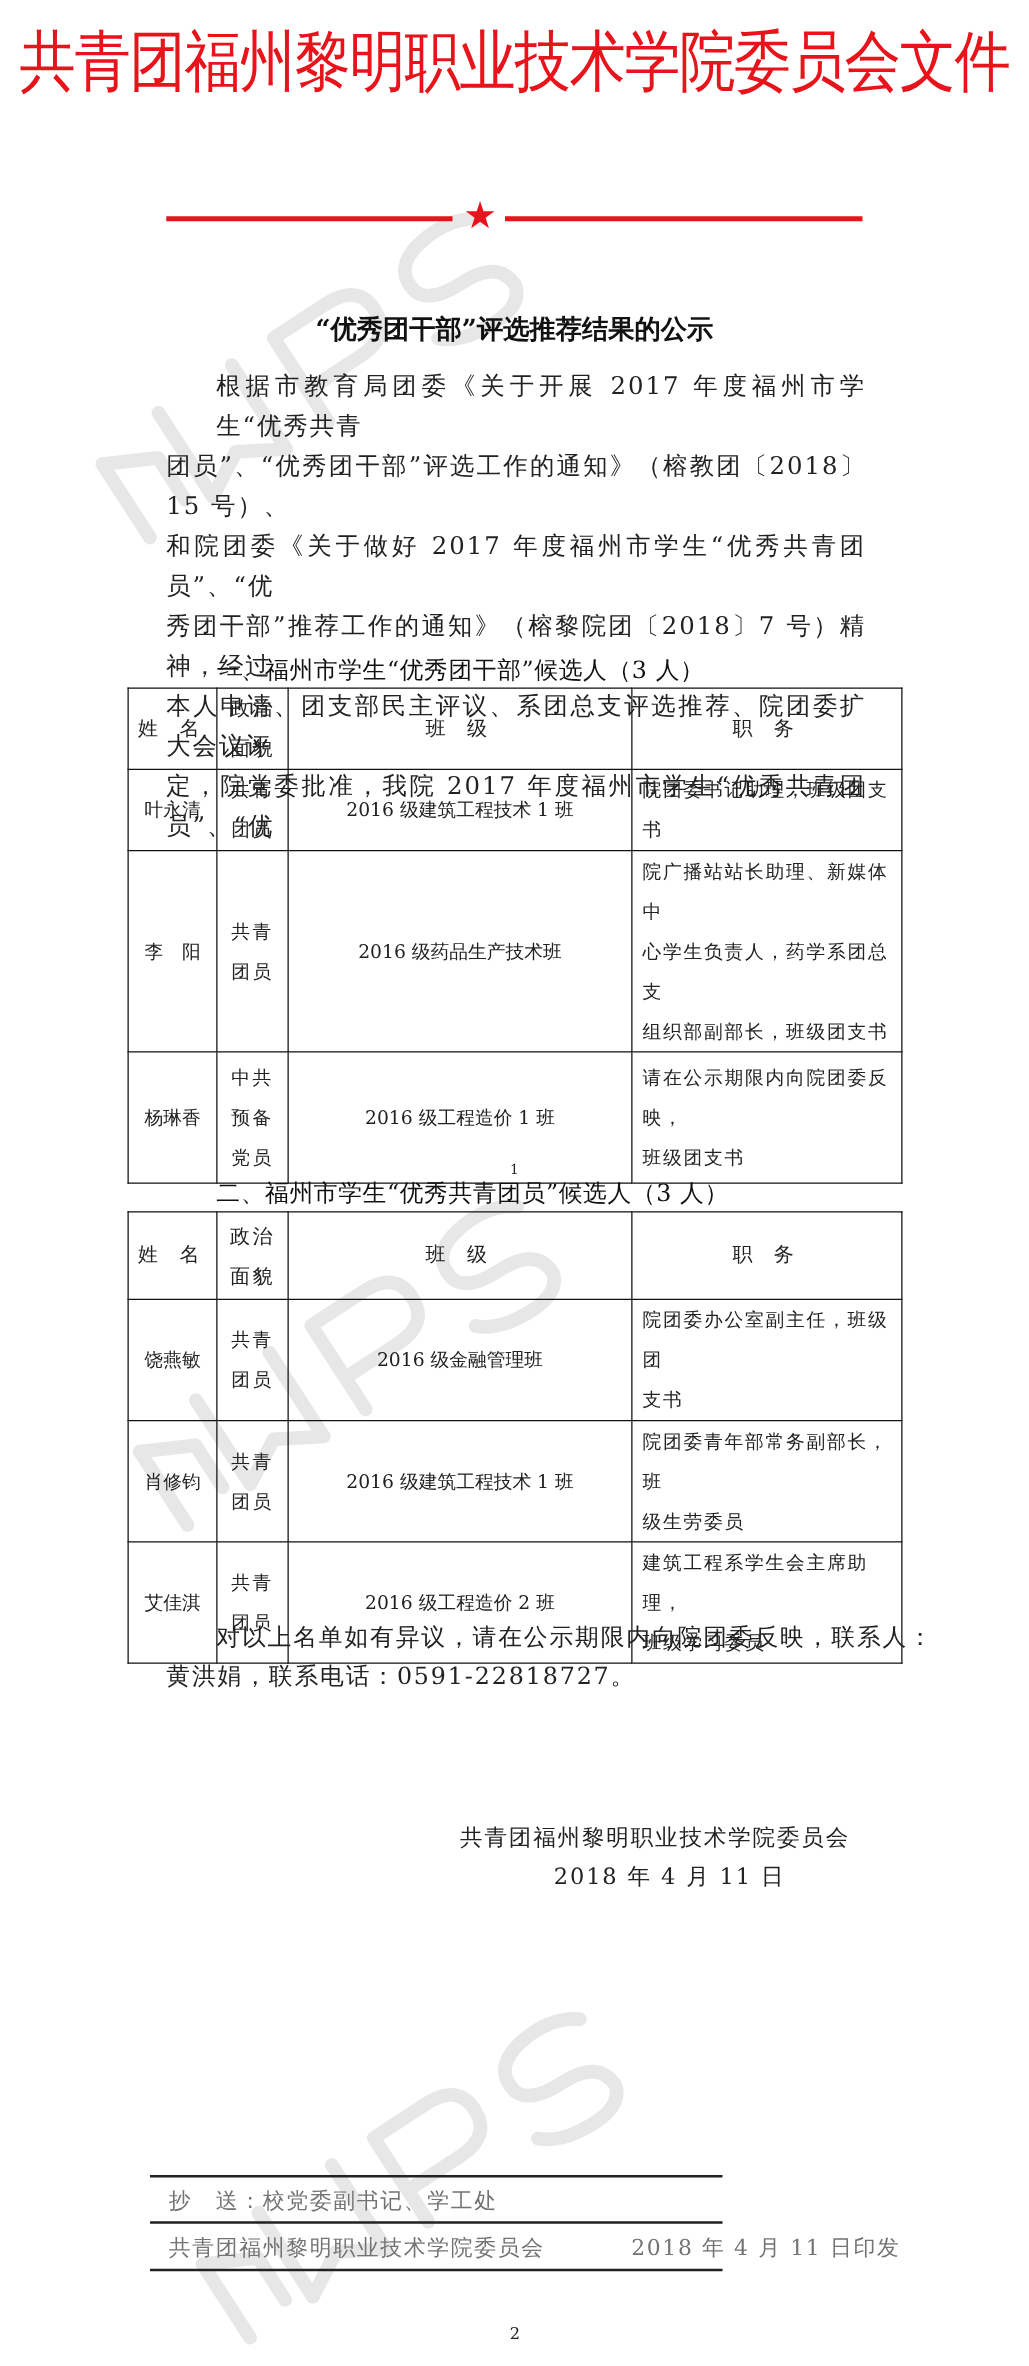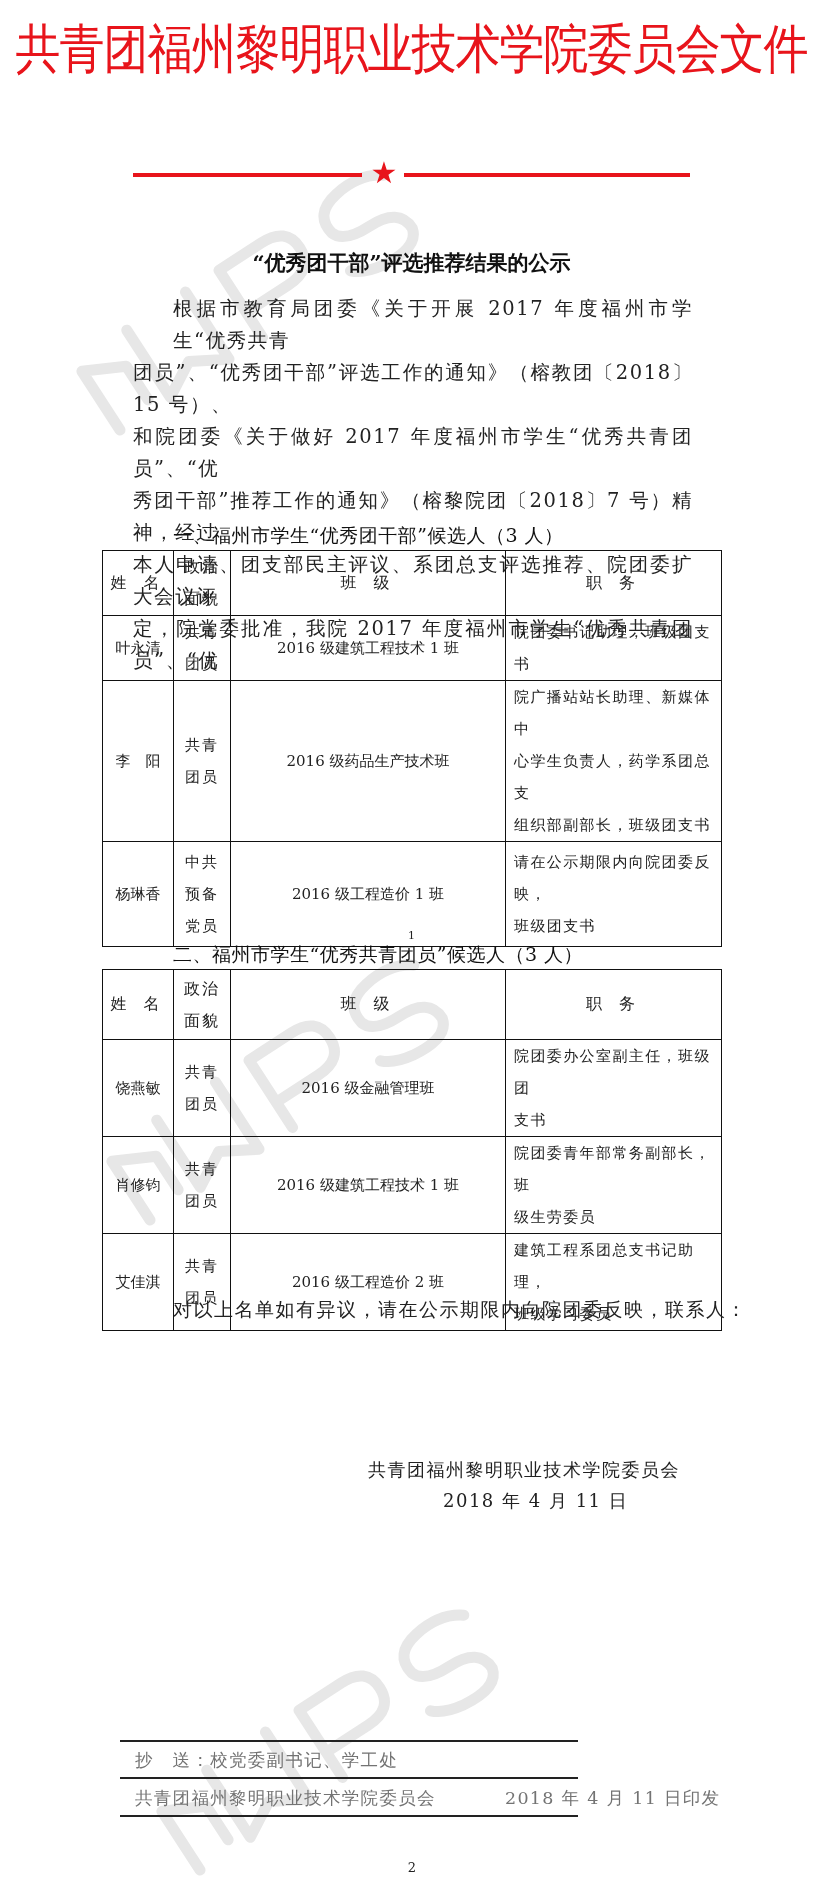--- a/index.html
+++ b/index.html
@@ -182,28 +182,29 @@
           </td>
     </tr>
     <tr style="height:76px;">
       <td>艾佳淇</td>
       <td class="pol-cell">
             <div>共青</div>
             <div>团员</div>
           </td>
       <td>2016 级工程造价 2 班</td>
       <td class="duty-cell">
-            <div>建筑工程系团总支书记助理，</div>
+            <div>建筑工程系学生会主席助理，</div>
             <div>班级学习委员</div>
           </td>
     </tr>
   </tbody>
     </table>
 
   <div class="abs notice-line" style="left:173px; top:1297px;">对以上名单如有异议，请在公示期限内向院团委反映，联系人：</div>
+  <div class="abs notice-line" style="left:133px; top:1328px;">黄洪娟，联系电话：0591-22818727。</div>
 
   <div class="abs sign" style="left:368px; top:1458px;">共青团福州黎明职业技术学院委员会</div>
   <div class="abs sign" style="left:443px; top:1489px;">2018 年 4 月 11 日</div>
 
   <div class="abs hr" style="top:1740px;"></div>
   <div class="abs footer-text" style="left:135px; top:1748px;">抄　送：校党委副书记、学工处</div>
   <div class="abs hr" style="top:1777px;"></div>
   <div class="abs footer-text" style="left:135px; top:1786px;">共青团福州黎明职业技术学院委员会</div>
   <div class="abs footer-text" style="left:505px; top:1786px;">2018 年 4 月 11 日印发</div>
   <div class="abs hr" style="top:1815px;"></div>

